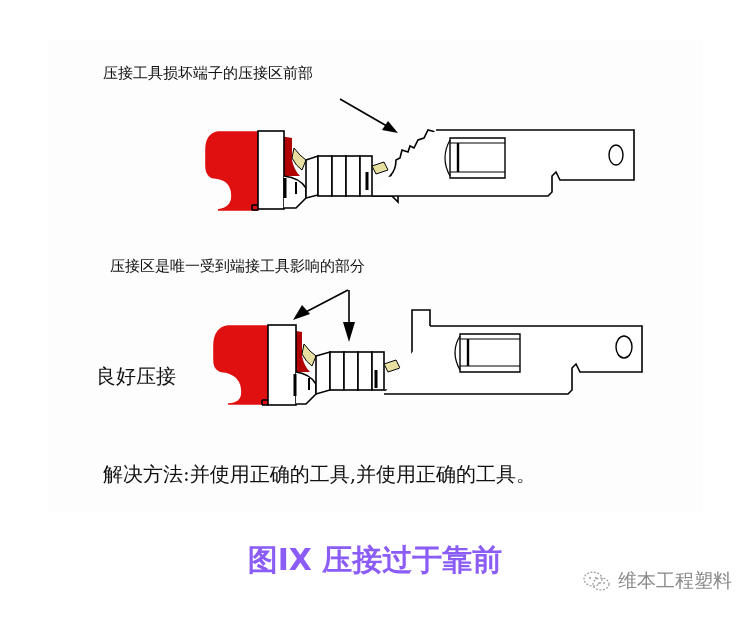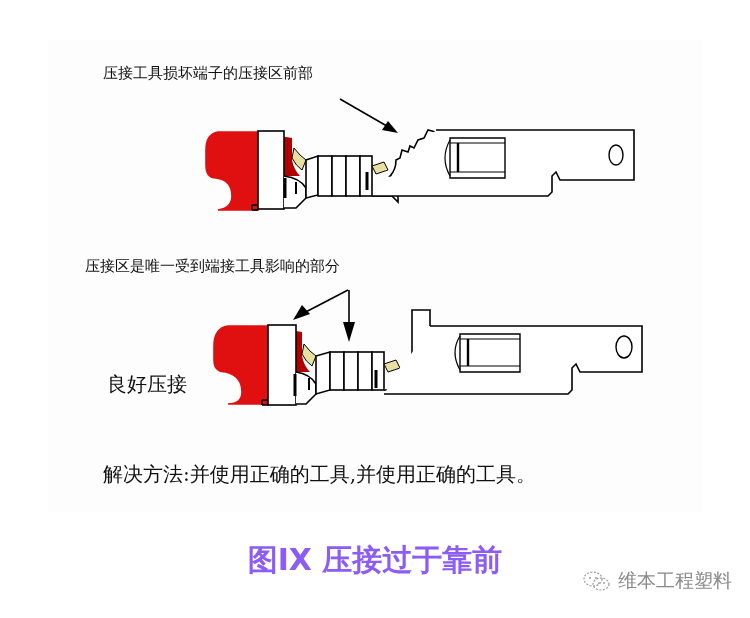--- a/index.html
+++ b/index.html
@@ -3,22 +3,22 @@
 <meta charset="utf-8">
 <style>
   html, body { margin:0; padding:0; background:#ffffff; }
   body { width:750px; height:618px; position:relative; overflow:hidden;
          font-family:"DejaVu Sans", sans-serif; }
   .panel { position:absolute; left:48px; top:40px; width:655px; height:472px;
            background:#fdfdfd; }
   .label { position:absolute; font-family:"DejaVu Serif", serif; color:#111;
            font-size:15px; letter-spacing:0px; white-space:nowrap; }
   #label1 { left:103px; top:64px; }
-  #label2 { left:85px; top:257px; }
-  #label3 { left:107px; top:363px; font-size:20px;margin-top:8px; }
+  #label2 { left:110px; top:257px; }
+  #label3 { left:96px; top:363px; font-size:20px; }
   #label4 { left:103px; top:461px; font-size:20px; }
   .caption { position:absolute; left:0; width:750px; top:540px; text-align:center;
              font-family:"DejaVu Sans", sans-serif; font-weight:bold; font-size:30px;
              color:#8b5cf6; }
   .watermark { position:absolute; left:582px; top:568px; display:flex; align-items:center;
                gap:6px; color:#8a8a8a; font-size:19px; font-family:"DejaVu Sans", sans-serif; }
   .wm-icon { width:30px; height:24px; }
   svg.fig { position:absolute; left:0; top:0; }
 </style>
 </head>

